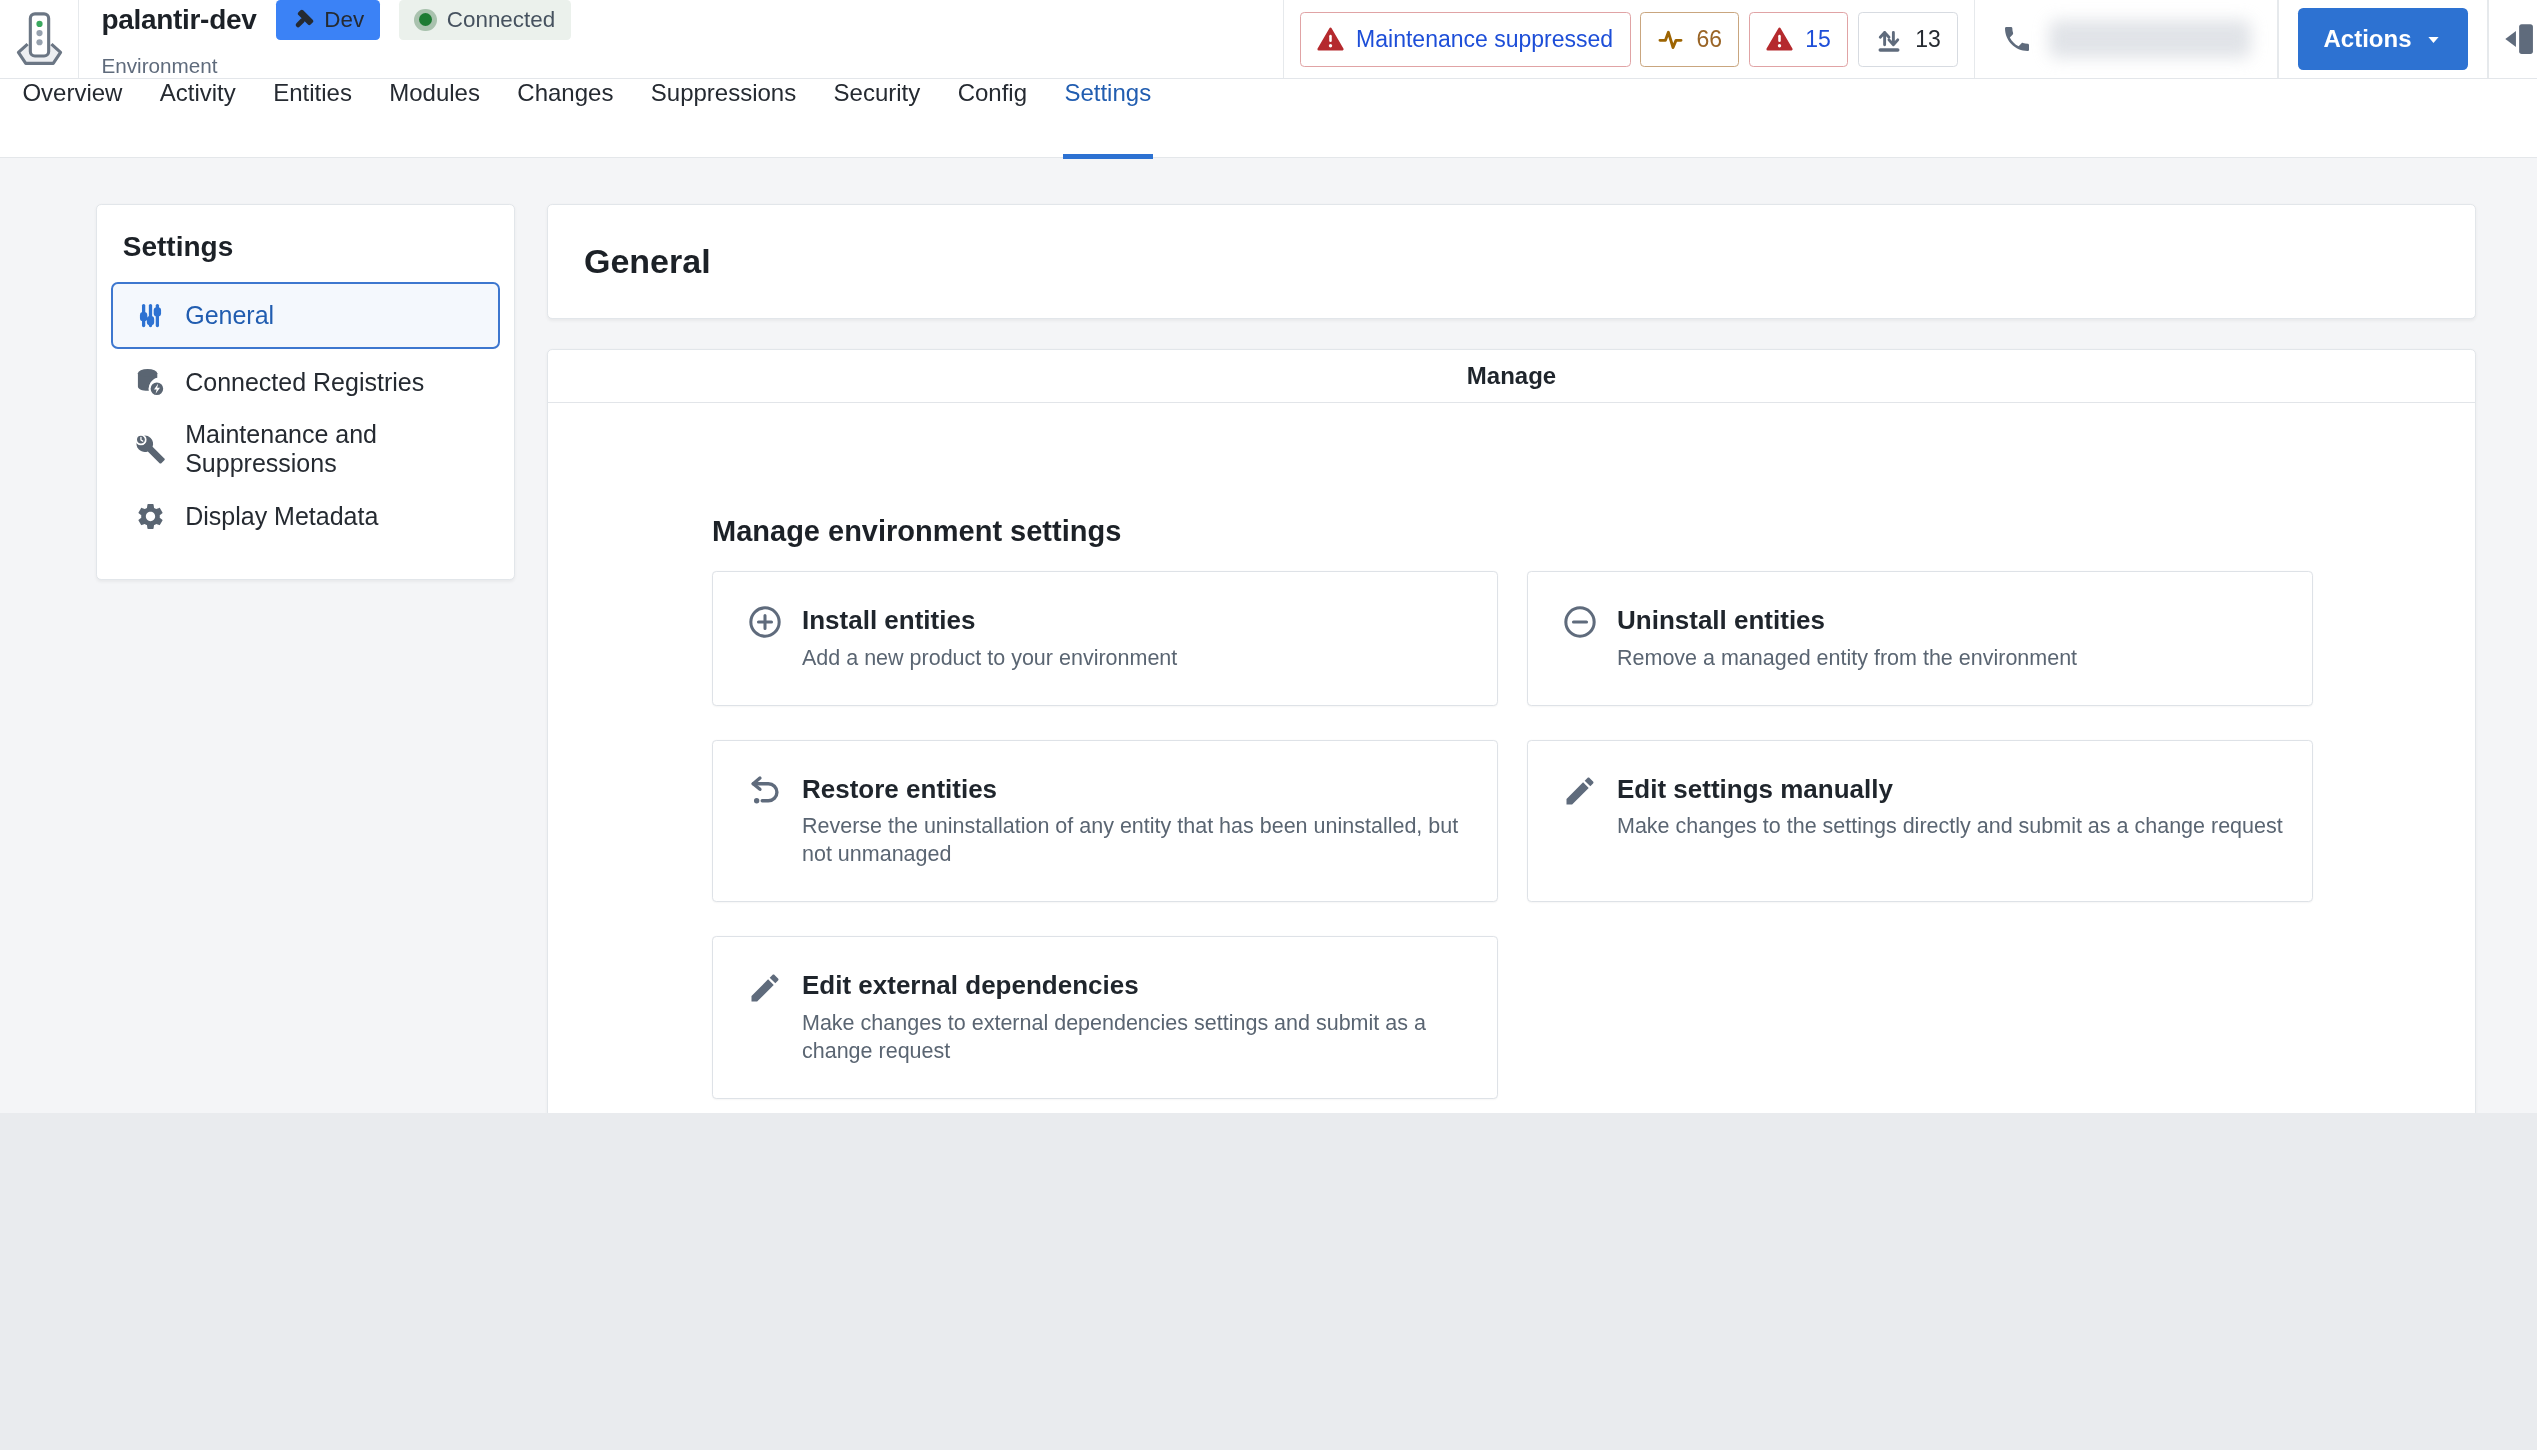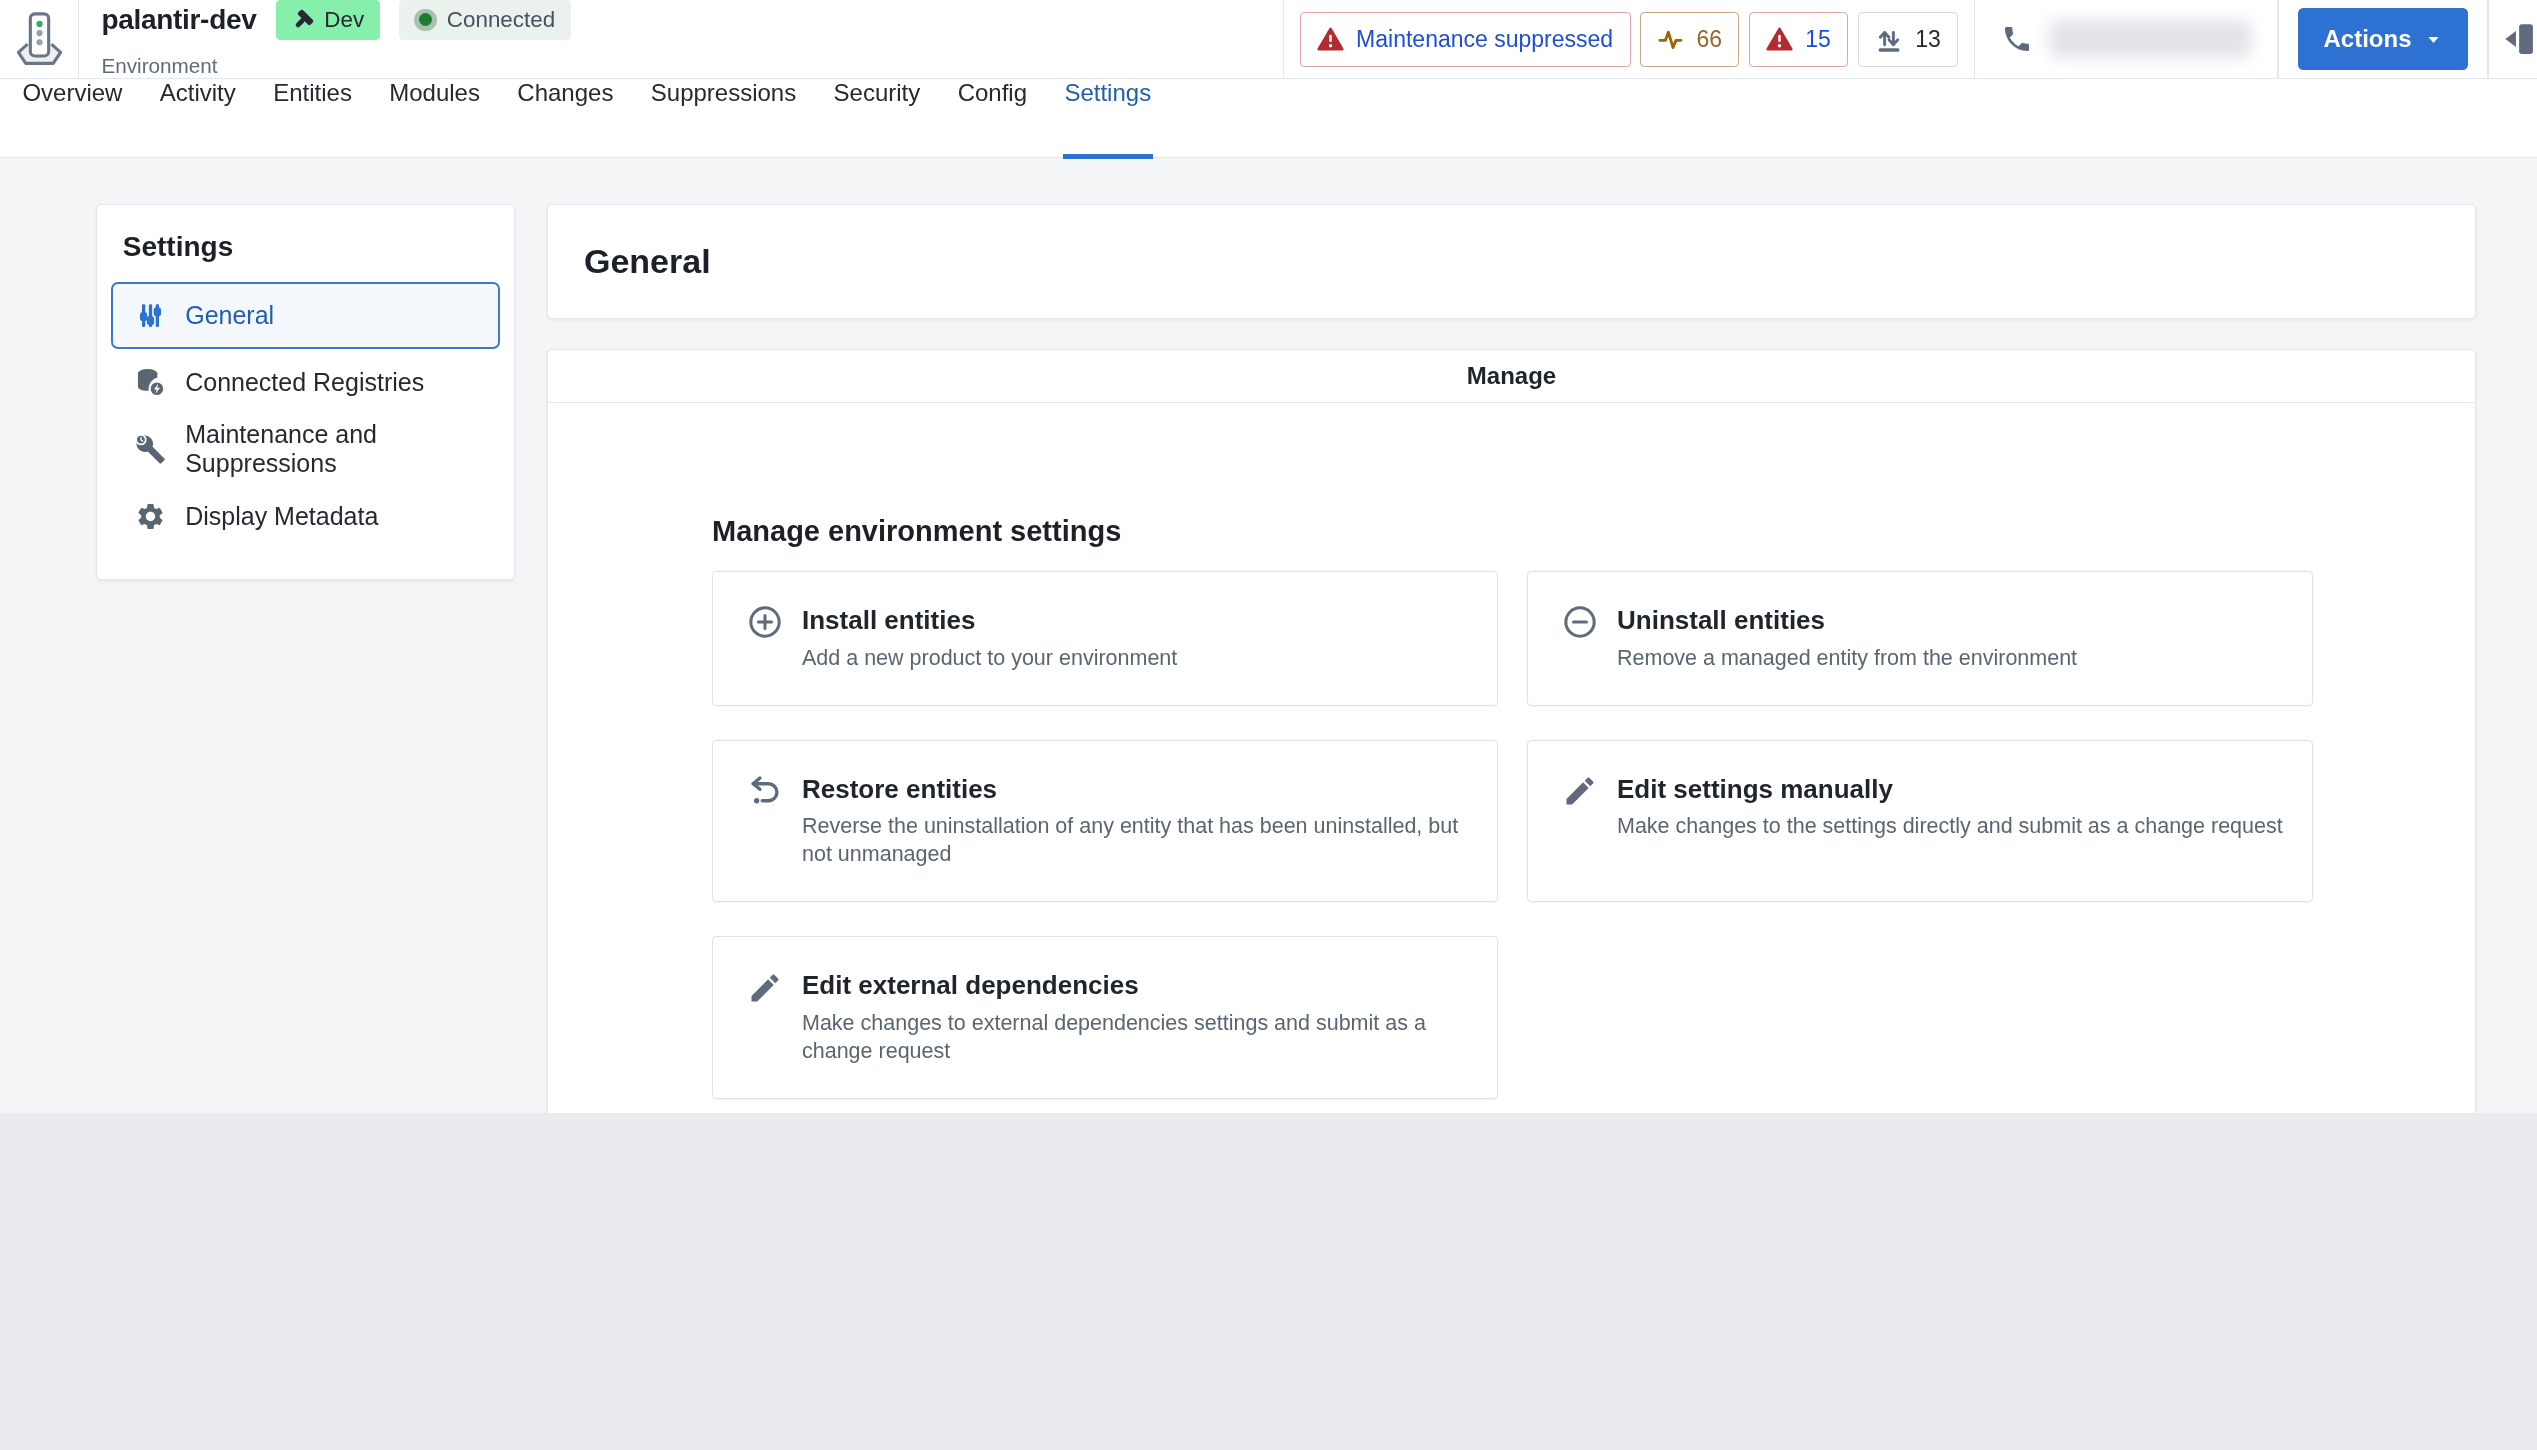--- a/index.html
+++ b/index.html
@@ -13,21 +13,21 @@
   
   .header {
     height:79px; background:#fff; border-bottom:1.7px solid #e3e6ea;
     display:flex; align-items:stretch;
   }
   .logo-cell { width:79px; border-right:1.7px solid #e6e9ec; display:flex; align-items:center; justify-content:center; flex:0 0 auto; }
   .title-cell { flex:1 1 auto; display:flex; flex-direction:column; justify-content:center; padding-left:22.4px; }
   .title-row { display:flex; align-items:center; gap:19px; }
   .env-title { font-size:28px; font-weight:700; color:#1c2127; letter-spacing:-0.3px; }
   .pill { display:flex; align-items:center; gap:10.3px; height:40px; padding:0 15.5px; border-radius:4.3px; font-size:22.4px; }
-  .pill-dev { background:#86efac; color:#252a31; }
+  .pill-dev { background:#3b82f6; color:#252a31; }
   .pill-connected { background:#ebf1ec; color:#46525f; }
   .dot-outer { width:22.4px; height:22.4px; border-radius:50%; background:#a9c2ae; display:flex; align-items:center; justify-content:center; }
   .dot-inner { width:13px; height:13px; border-radius:50%; background:#1d7b33; }
   .env-subtitle { font-size:20.7px; color:#5f6b7c; margin-top:14px; }
   .vdiv { width:1.7px; background:#e6e9ec; flex:0 0 auto; }
   .alerts-cell { display:flex; align-items:center; gap:9.5px; padding:0 15.5px; flex:0 0 auto; }
   .alert-badge {
     display:flex; align-items:center; gap:12px; height:55px; padding:0 16.4px;
     border:1.7px solid #d7dbe1; border-radius:4.3px; background:#fff; font-size:23px; white-space:nowrap;
   }

